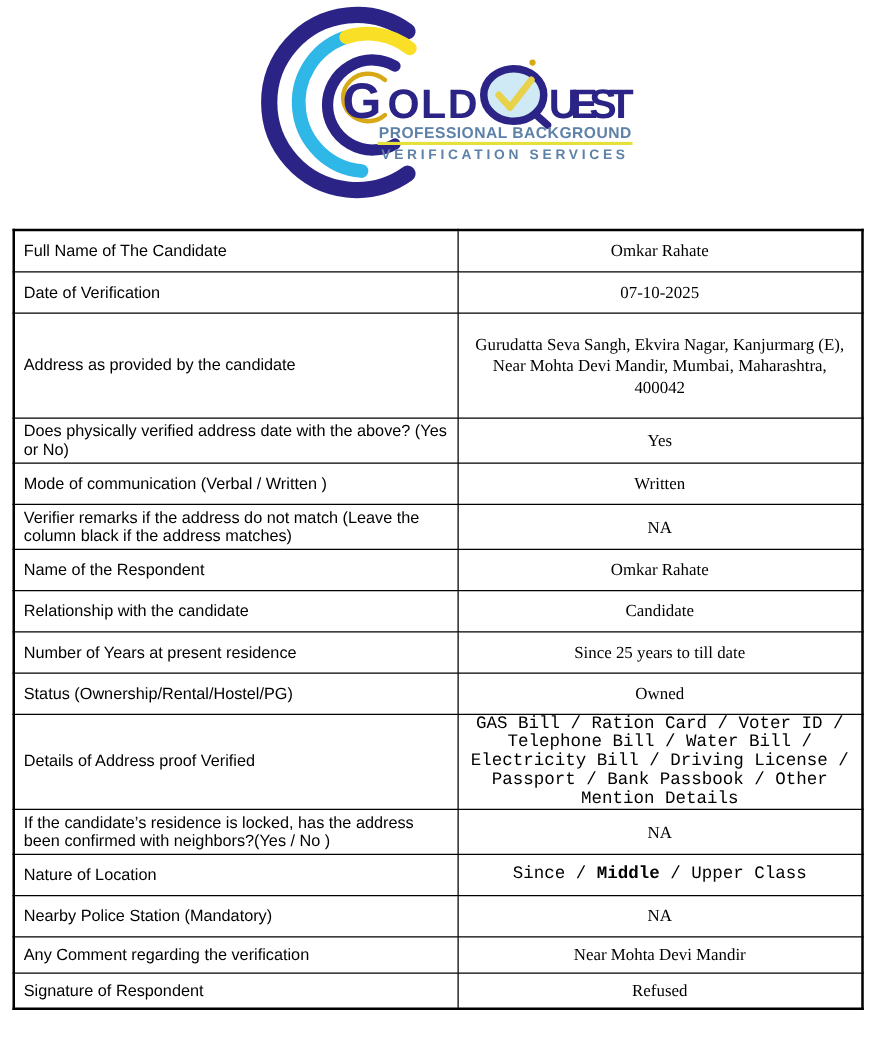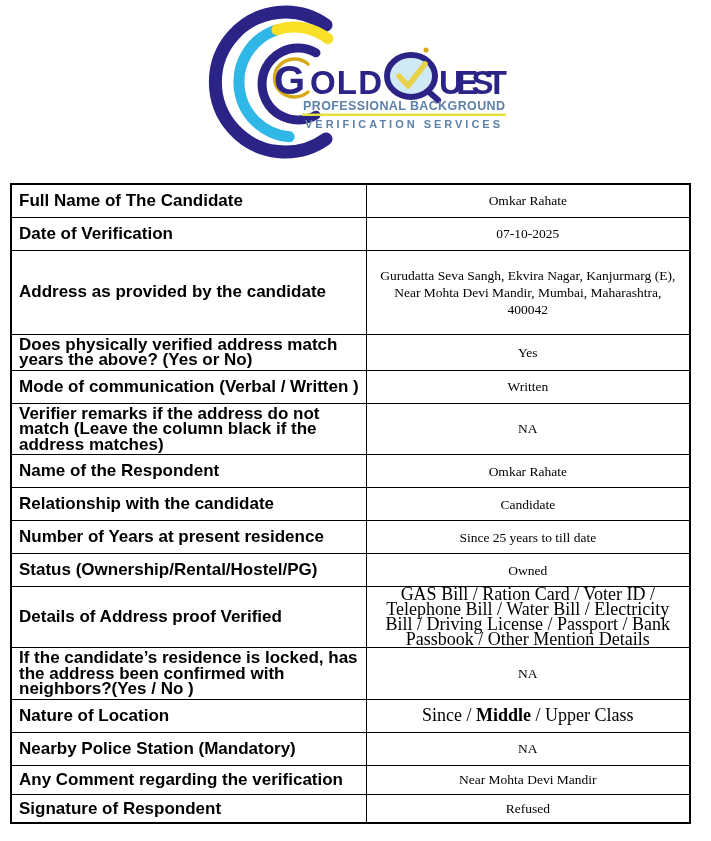--- a/index.html
+++ b/index.html
@@ -28,35 +28,34 @@
     table-layout: fixed;
     border: 2px solid #000;
   }
   table.vtable td {
     border: 1px solid #000;
     vertical-align: middle;
     overflow: hidden;
   }
   td.label-cell {
     padding: 2px 5px 2px 7px;
-    font-size: 17px;
+    font-size: 13px;
     line-height: 15.5px;
     text-align: left;
-    font-weight: bold;
   }
   td.value-cell {
     font-family: "Liberation Serif", serif;
     font-size: 13.5px;
     line-height: 17px;
     text-align: center;
     padding: 0 8px;
   }
   td.value-cell.sans {
-    font-family: Liberation Serif, serif;
-    font-size: 18px;
+    font-family: Liberation Mono, monospace;
+    font-size: 14px;
     line-height: 15px;
   }
   .bold { font-weight: bold; text-align: right; }
 
   
   table.vtable tr { height: 33px; }
   table.vtable tr:nth-child(3)  { height: 84px; }
   table.vtable tr:nth-child(11) { height: 49px; }
   table.vtable tr:nth-child(15) { height: 29px; }
   table.vtable tr:nth-child(16) { height: 29px; }
@@ -101,21 +100,21 @@
         </tr>
         <tr>
           <td class="label-cell">Date of Verification</td>
           <td class="value-cell">07-10-2025</td>
         </tr>
         <tr>
           <td class="label-cell">Address as provided by the candidate</td>
           <td class="value-cell">Gurudatta Seva Sangh, Ekvira Nagar, Kanjurmarg (E), Near Mohta Devi Mandir, Mumbai, Maharashtra, 400042</td>
         </tr>
         <tr>
-          <td class="label-cell">Does physically verified address match years the above? (Yes or No)</td>
+          <td class="label-cell">Does physically verified address date with the above? (Yes or No)</td>
           <td class="value-cell">Yes</td>
         </tr>
         <tr>
           <td class="label-cell">Mode of communication (Verbal / Written )</td>
           <td class="value-cell">Written</td>
         </tr>
         <tr>
           <td class="label-cell">Verifier remarks if the address do not match (Leave the column black if the address matches)</td>
           <td class="value-cell">NA</td>
         </tr>

